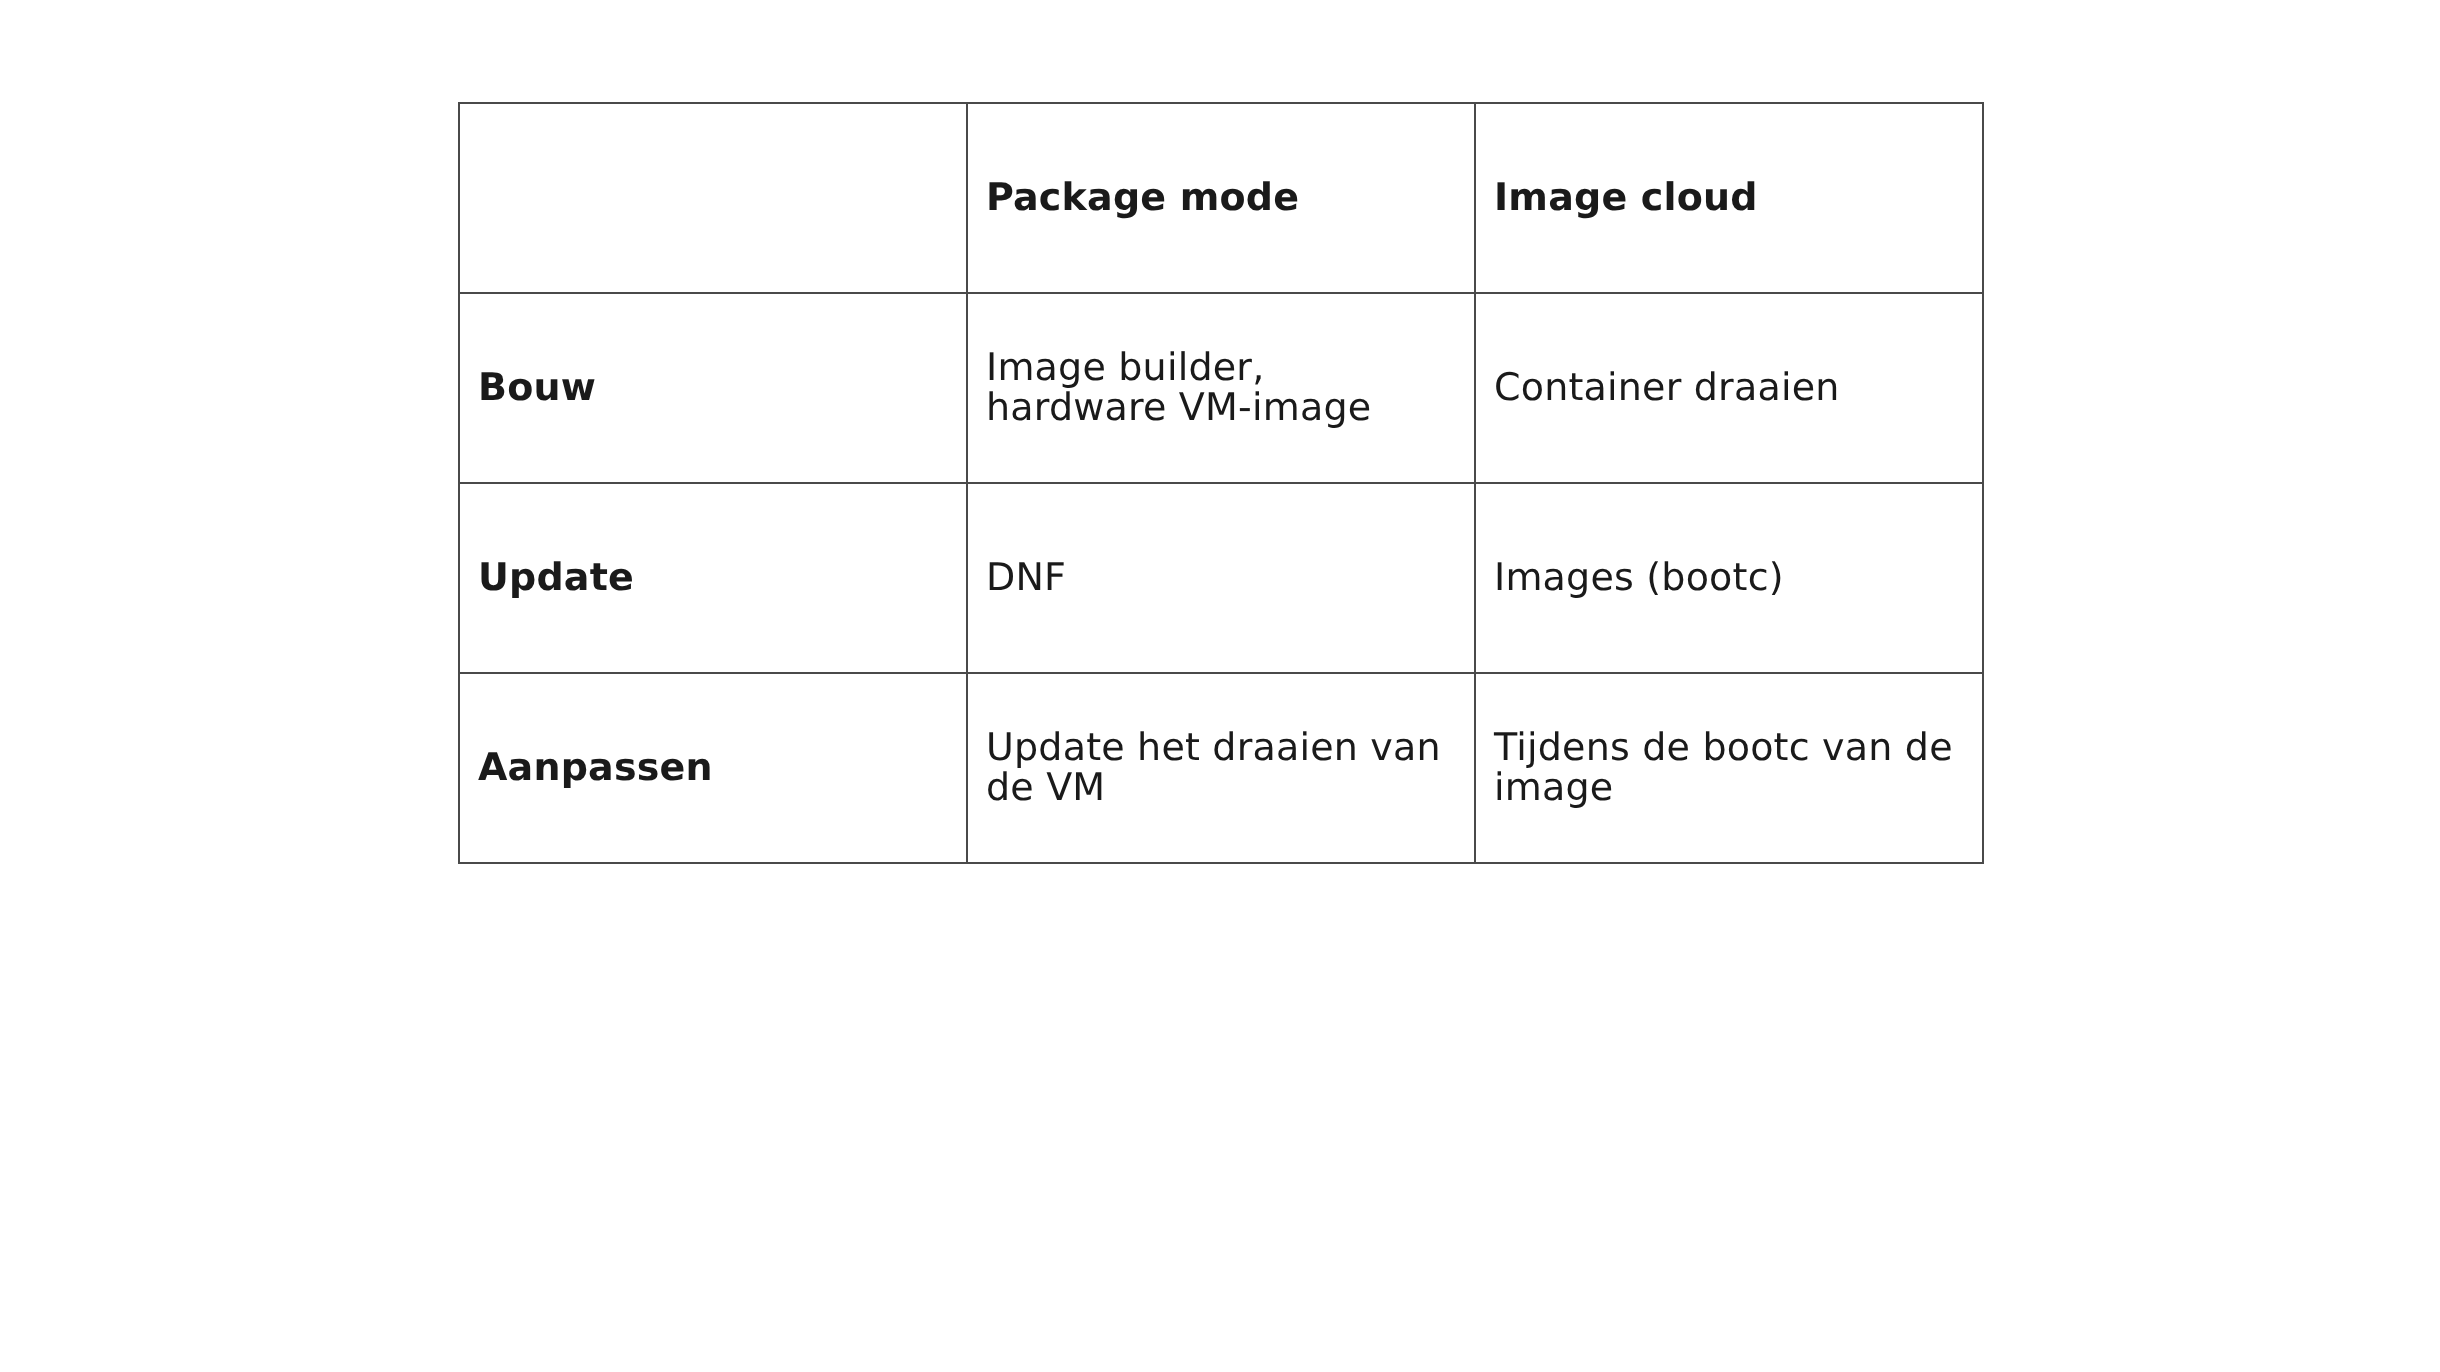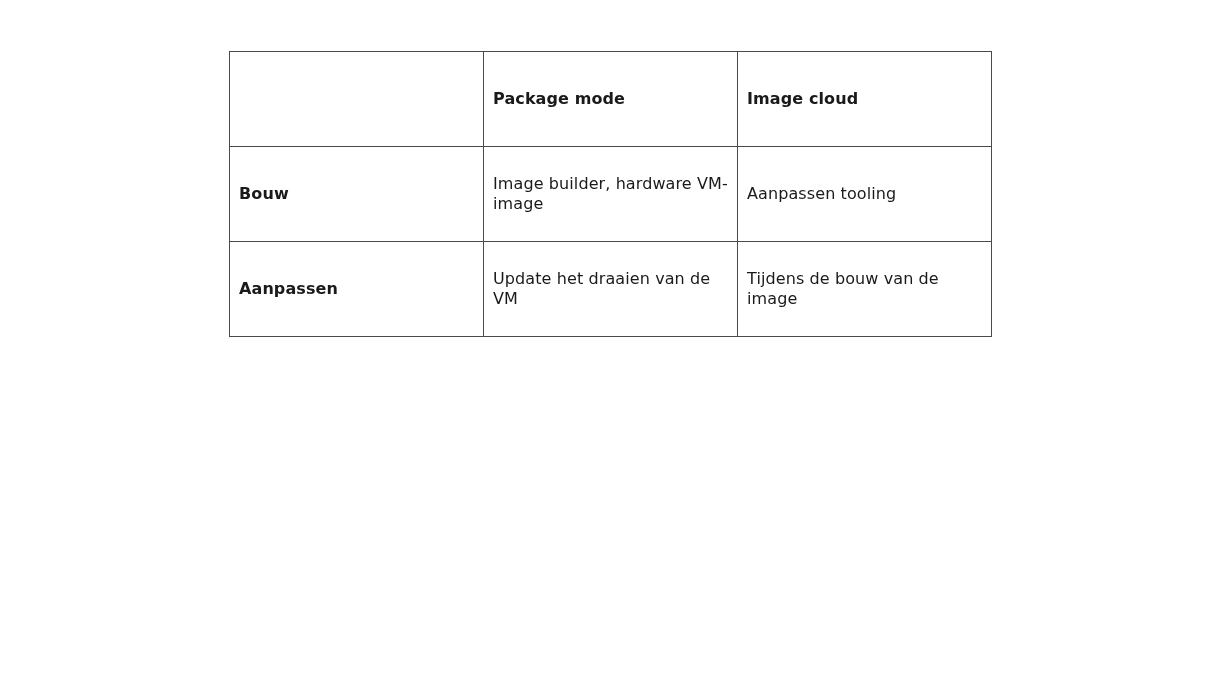--- a/index.html
+++ b/index.html
@@ -2,21 +2,21 @@
 <html><head>
 <meta charset="utf-8">
 <style>
   html, body { margin:0; padding:0; background:#ffffff; }
   body { width:1220px; height:686px; position:relative; overflow:hidden;
          font-family:"DejaVu Sans", "Liberation Sans", sans-serif; color:#1a1a1a; }
   table.cmp { position:absolute; left:229px; top:51px; border-collapse:collapse;
               table-layout:fixed; width:763px; }
   table.cmp col.c0, table.cmp col.c1, table.cmp col.c2 { width:254px; }
   table.cmp td { border:1.5px solid #4a4a4a; height:94px; padding:0 9px;
-                 vertical-align:middle; font-size:16px; line-height:20px;
+                 vertical-align:middle; font-size:19px; line-height:20px;
                  letter-spacing:0.1px; word-wrap:break-word; }
   table.cmp td.hdr, table.cmp td.rowlabel { font-weight:bold; }
 </style>
 </head>
 <body>
 
 <table class="cmp">
   <colgroup>
       <col class="c0">
       <col class="c1">
@@ -24,21 +24,26 @@
     </colgroup>
   <tbody>
       <tr>
     <td class="hdr"></td>
     <td class="hdr">Package mode</td>
     <td class="hdr">Image cloud</td>
   </tr>
   <tr>
     <td class="rowlabel">Bouw</td>
     <td>Image builder, hardware VM-image</td>
-    <td>Aanpassen tooling</td>
+    <td>Container draaien</td>
+  </tr>
+  <tr>
+    <td class="rowlabel">Update</td>
+    <td>DNF</td>
+    <td>Images (bootc)</td>
   </tr>
   <tr>
     <td class="rowlabel">Aanpassen</td>
     <td>Update het draaien van de VM</td>
-    <td>Tijdens de bouw van de image</td>
+    <td>Tijdens de bootc van de image</td>
   </tr>
 </tbody>
   </table>
 
 </body></html>

